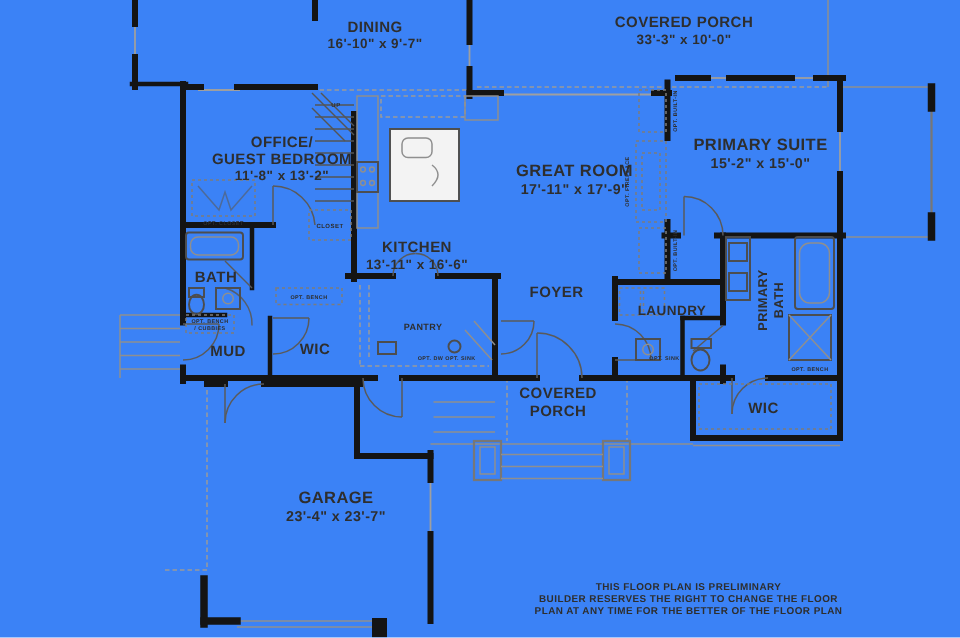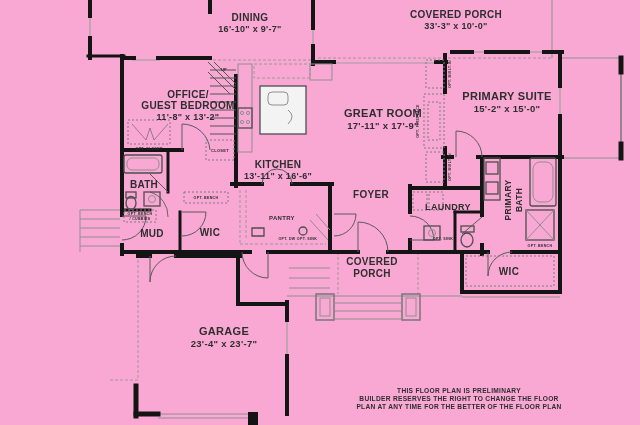--- a/index.html
+++ b/index.html
@@ -1,16 +1,16 @@
 <!DOCTYPE html>
 <html><head>
 <meta charset="utf-8">
 <style>
   html,body{margin:0;padding:0;background:#ffffff;}
-  #stage{position:relative;width:640px;height:425px;background:#f9a8d4;overflow:hidden;
+  #stage{position:relative;width:640px;height:425px;background:#3b82f6;overflow:hidden;
          font-family:"Liberation Sans","DejaVu Sans",sans-serif;}
   svg{position:absolute;left:0;top:0;}
   text{fill:#2e2e2e;font-weight:bold;letter-spacing:.3px;}
   .wall{stroke:#141414;stroke-width:4;stroke-linecap:square;fill:none;}
   .wall5{stroke:#141414;stroke-width:5;stroke-linecap:square;fill:none;}
   .wall3{stroke:#141414;stroke-width:3;stroke-linecap:square;fill:none;}
   .thin{stroke:#8f8f8f;stroke-width:1;fill:none;}
   .thin15{stroke:#777;stroke-width:1.5;fill:none;}
   .win{stroke:#9f9f9f;stroke-width:1.2;fill:none;}
   .dash{stroke:#9a9a9a;stroke-width:1;fill:none;stroke-dasharray:3 2;}

